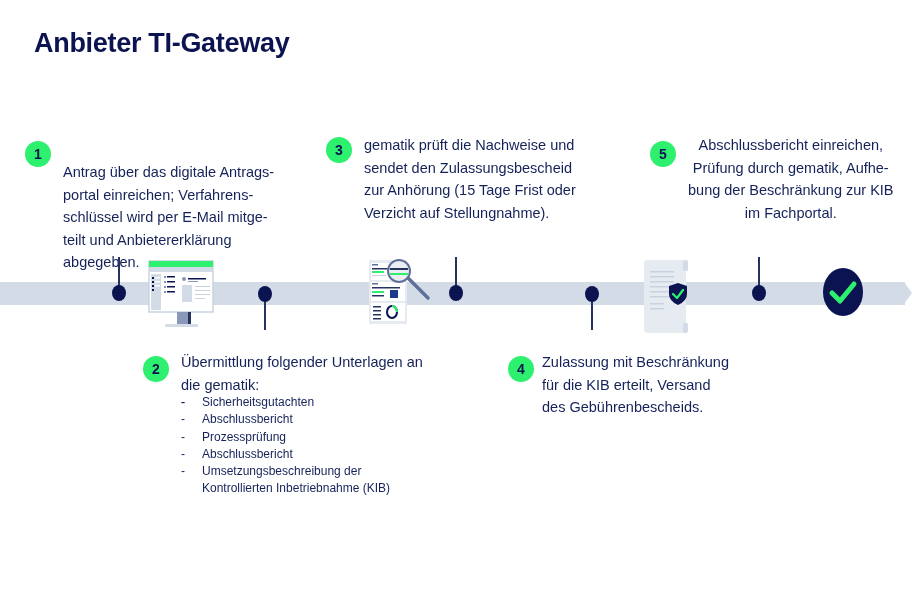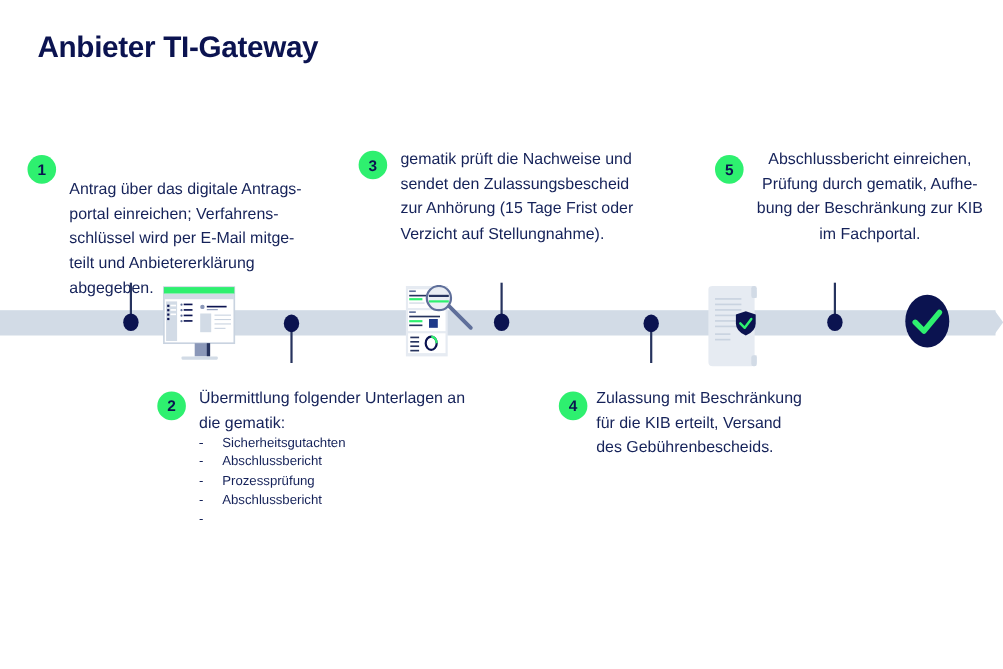--- a/index.html
+++ b/index.html
@@ -164,19 +164,20 @@
 
 <div class="badge" style="left:143px; top:356px;">2</div>
 <div class="step-text" style="left:181px; top:351px;">Übermittlung folgender Unterlagen an
 die gematik:</div>
 <ul class="list" style="left:181px; top:394px; width:260px;">
   <li><span class="dash">-</span></li>
   <li><span class="dash">-</span><span>Sicherheitsgutachten</span></li>
   <li><span class="dash">-</span><span>Abschlussbericht</span></li>
   <li><span class="dash">-</span><span>Prozessprüfung</span></li>
   <li><span class="dash">-</span><span>Abschlussbericht</span></li>
-  <li><span class="dash">-</span></li>
+  <li><span class="dash">-</span><span>Umsetzungsbeschreibung der
+Kontrollierten Inbetriebnahme (KIB)</span></li>
 </ul>
 
 <div class="badge" style="left:508px; top:356px;">4</div>
 <div class="step-text" style="left:542px; top:351px;">Zulassung mit Beschränkung
 für die KIB erteilt, Versand
 des Gebührenbescheids.</div>
 
 </body></html>

